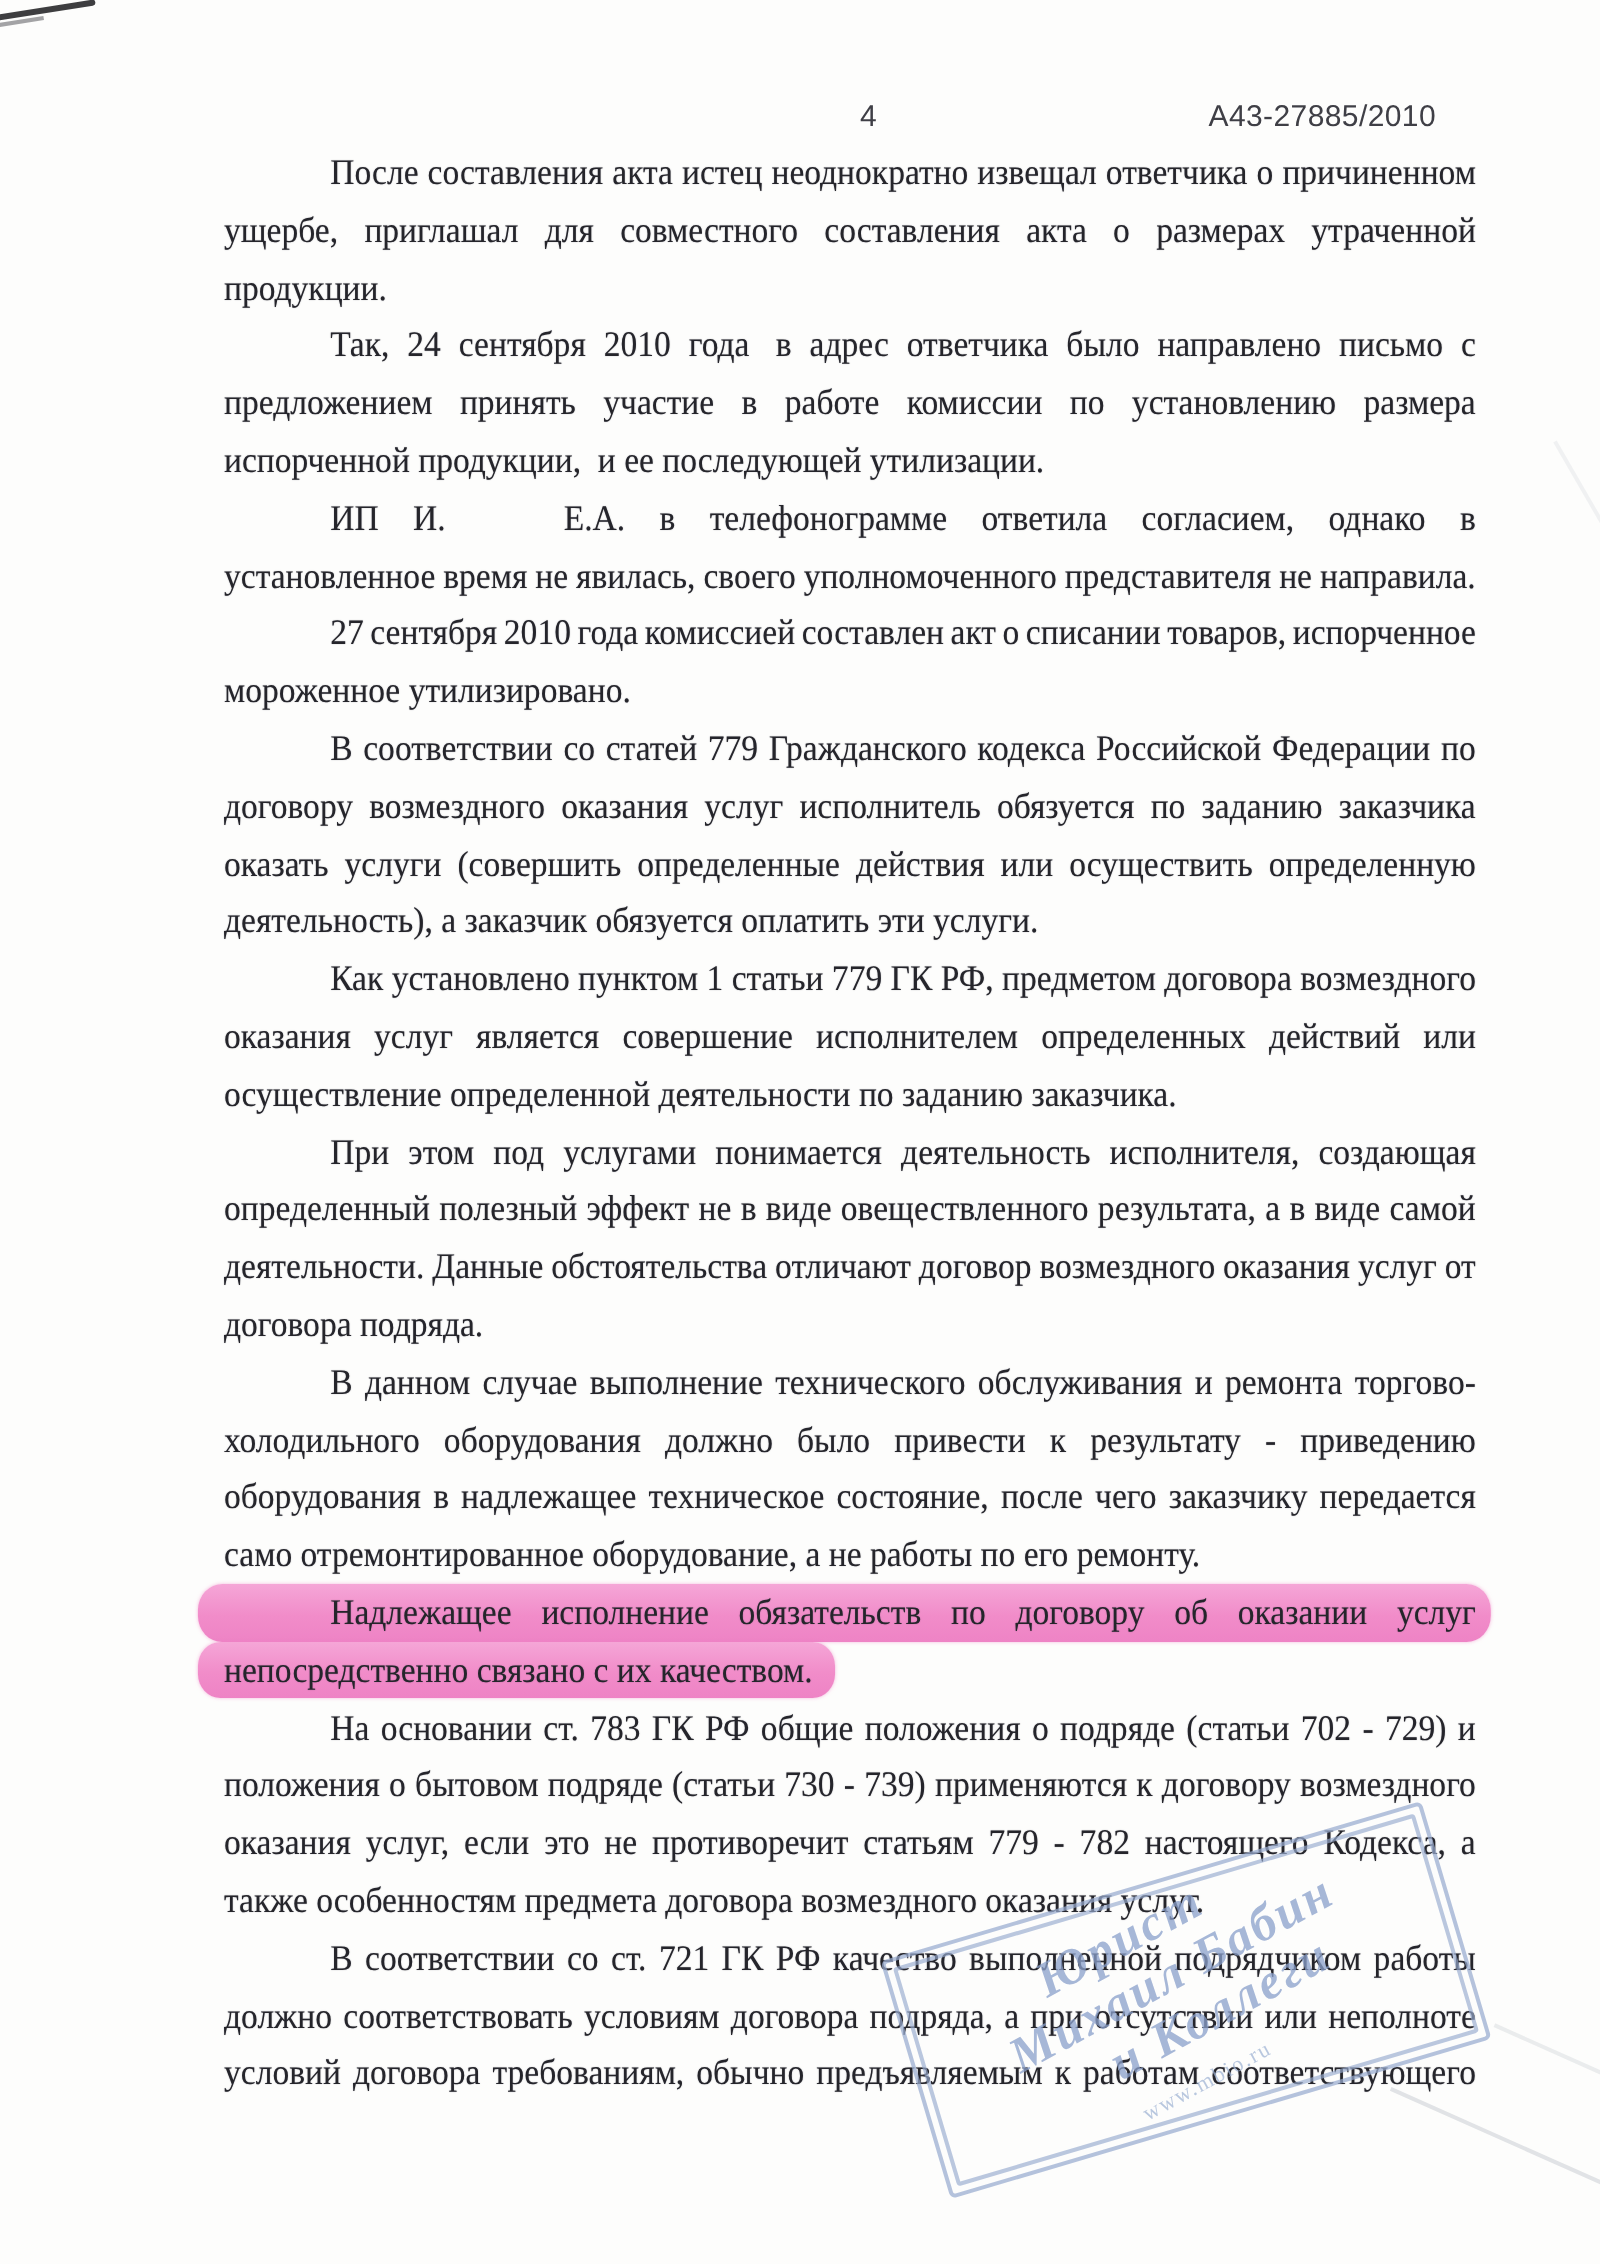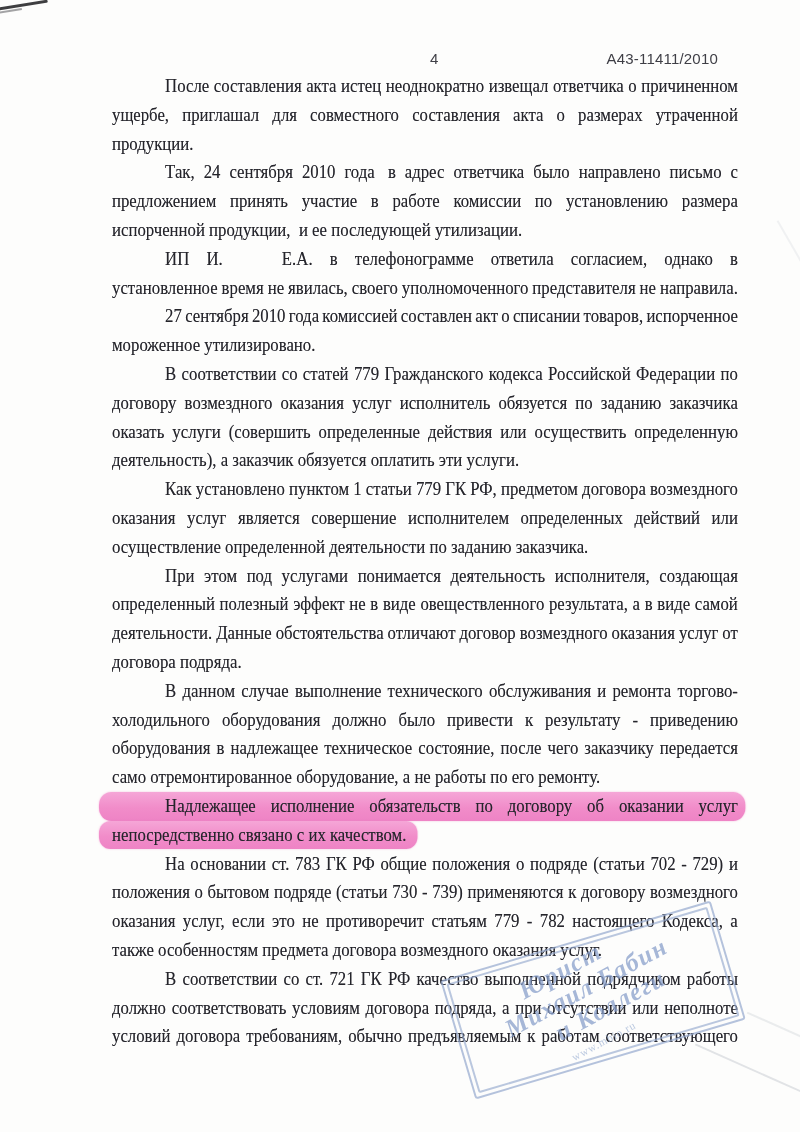--- a/index.html
+++ b/index.html
@@ -119,21 +119,21 @@
 
 <div class="page">
 
   <div class="corner-mark"></div>
   <div class="corner-mark2"></div>
   <div class="streak1"></div>
   <div class="streak2"></div>
   <div class="streak3"></div>
 
   <div class="page-num">4</div>
-  <div class="case-num">А43-11411/2010</div>
+  <div class="case-num">А43-27885/2010</div>
 
   <div class="textblock">
       <div>
         <div class="line indent just">
           <span>После</span>
           <span>составления</span>
           <span>акта</span>
           <span>истец</span>
           <span>неоднократно</span>
           <span>извещал</span>

